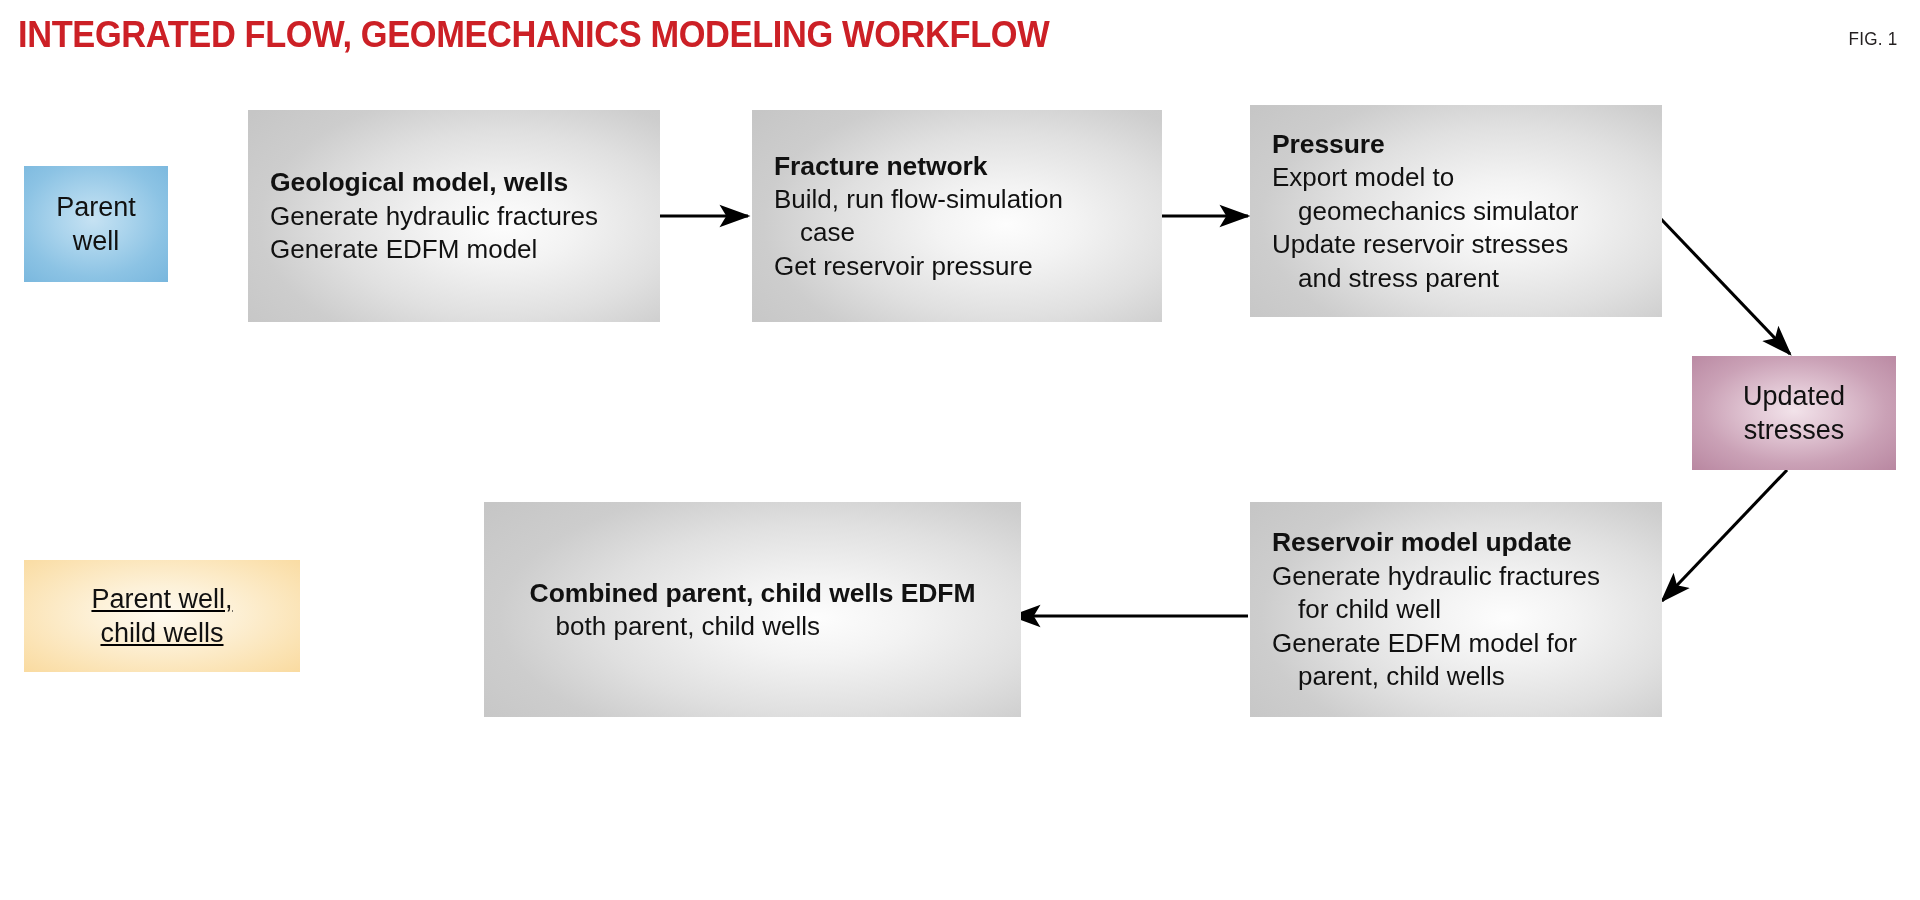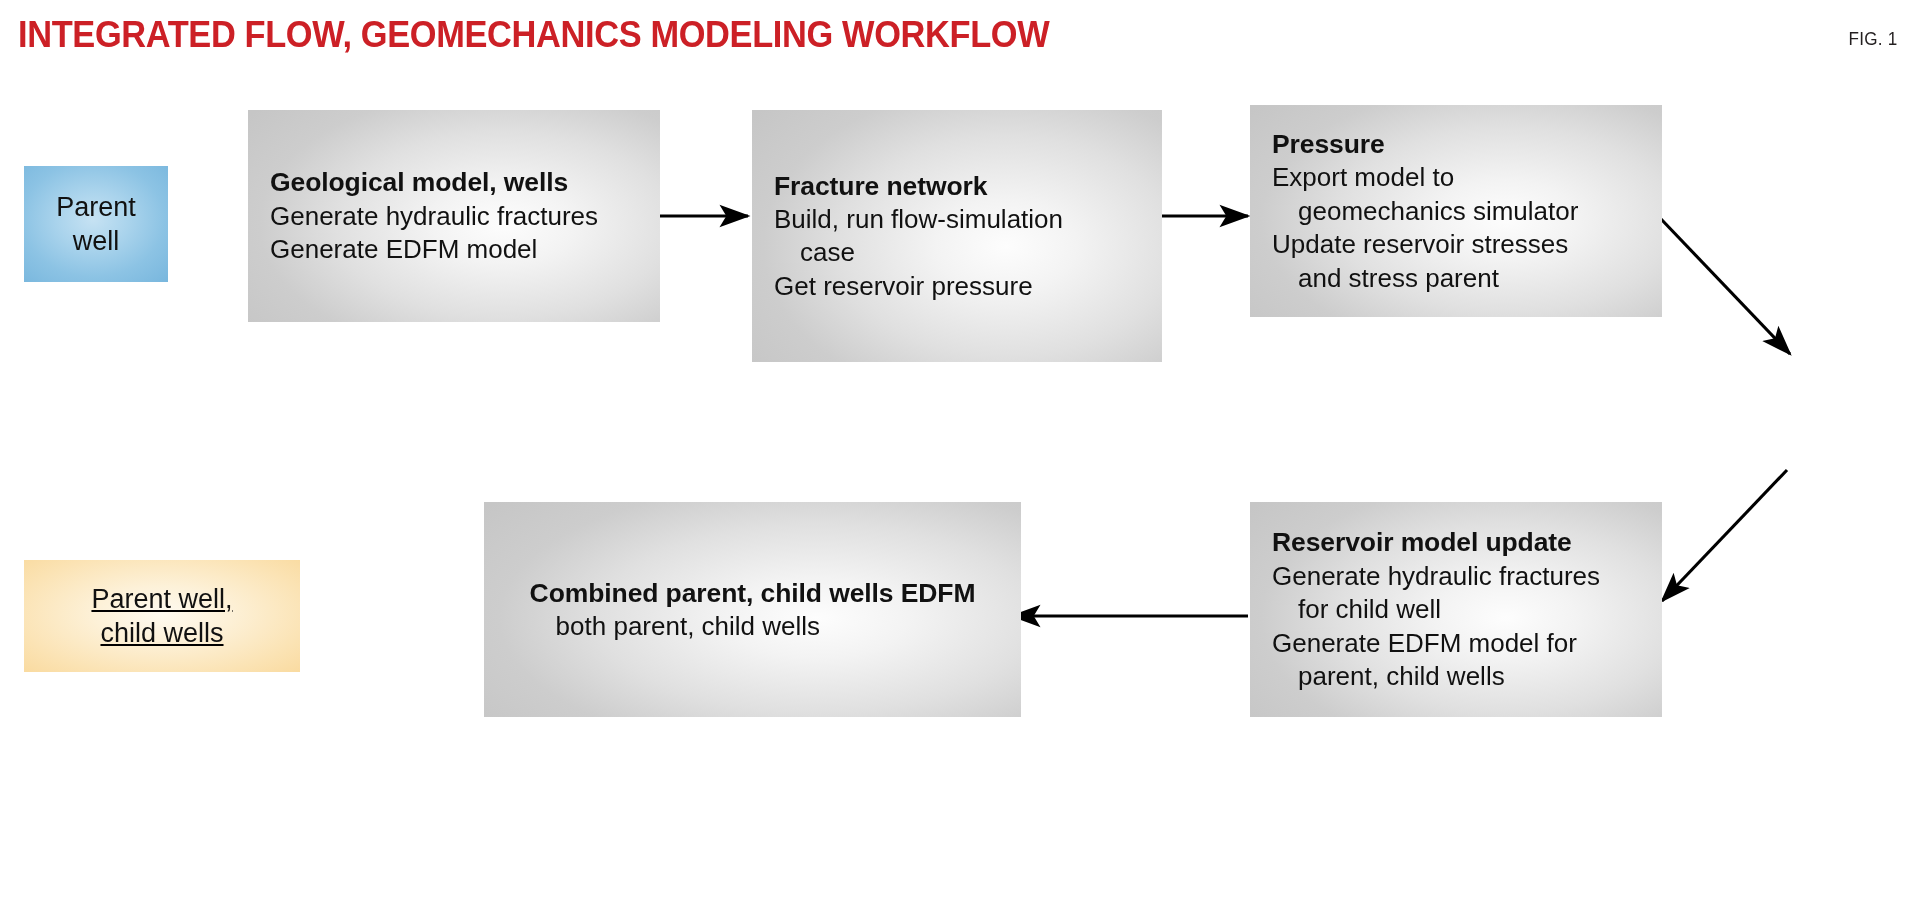--- a/index.html
+++ b/index.html
@@ -156,21 +156,21 @@
   <div class="box box-gray pad-tl" style="left:248px; top:110px; width:412px; height:212px;">
     <div class="inner left">
       <div class="block-text">
         <span class="hd">Geological model, wells</span>
         <span class="ln">Generate hydraulic fractures</span>
         <span class="ln">Generate EDFM model</span>
       </div>
     </div>
   </div>
 
-  <div class="box box-gray pad-tl" style="left:752px; top:110px; width:410px; height:252px;">
+  <div class="box box-gray pad-tl" style="left:752px; top:110px; width:410px; height:212px;">
     <div class="inner left">
       <div class="block-text">
         <span class="hd">Fracture network</span>
         <span class="ln">Build, run flow-simulation</span>
         <span class="ln ind">case</span>
         <span class="ln">Get reservoir pressure</span>
       </div>
     </div>
   </div>
 
@@ -179,20 +179,24 @@
       <div class="block-text">
         <span class="hd">Pressure</span>
         <span class="ln">Export model to</span>
         <span class="ln ind">geomechanics simulator</span>
         <span class="ln">Update reservoir stresses</span>
         <span class="ln ind">and stress parent</span>
       </div>
     </div>
   </div>
 
+  <div class="box box-mauve" style="left:1692px; top:356px; width:204px; height:114px;">
+    <div class="plain-text">Updated
+stresses</div>
+  </div>
 
   <div class="box box-yellow" style="left:24px; top:560px; width:276px; height:112px;">
     <div class="plain-text">Parent well,
 child wells</div>
   </div>
 
   <div class="box box-gray pad-tl" style="left:484px; top:502px; width:537px; height:215px;">
     <div class="inner ctr">
       <div class="block-text" style="display:inline-block; text-align:left;">
         <span class="hd">Combined parent, child wells EDFM</span>

